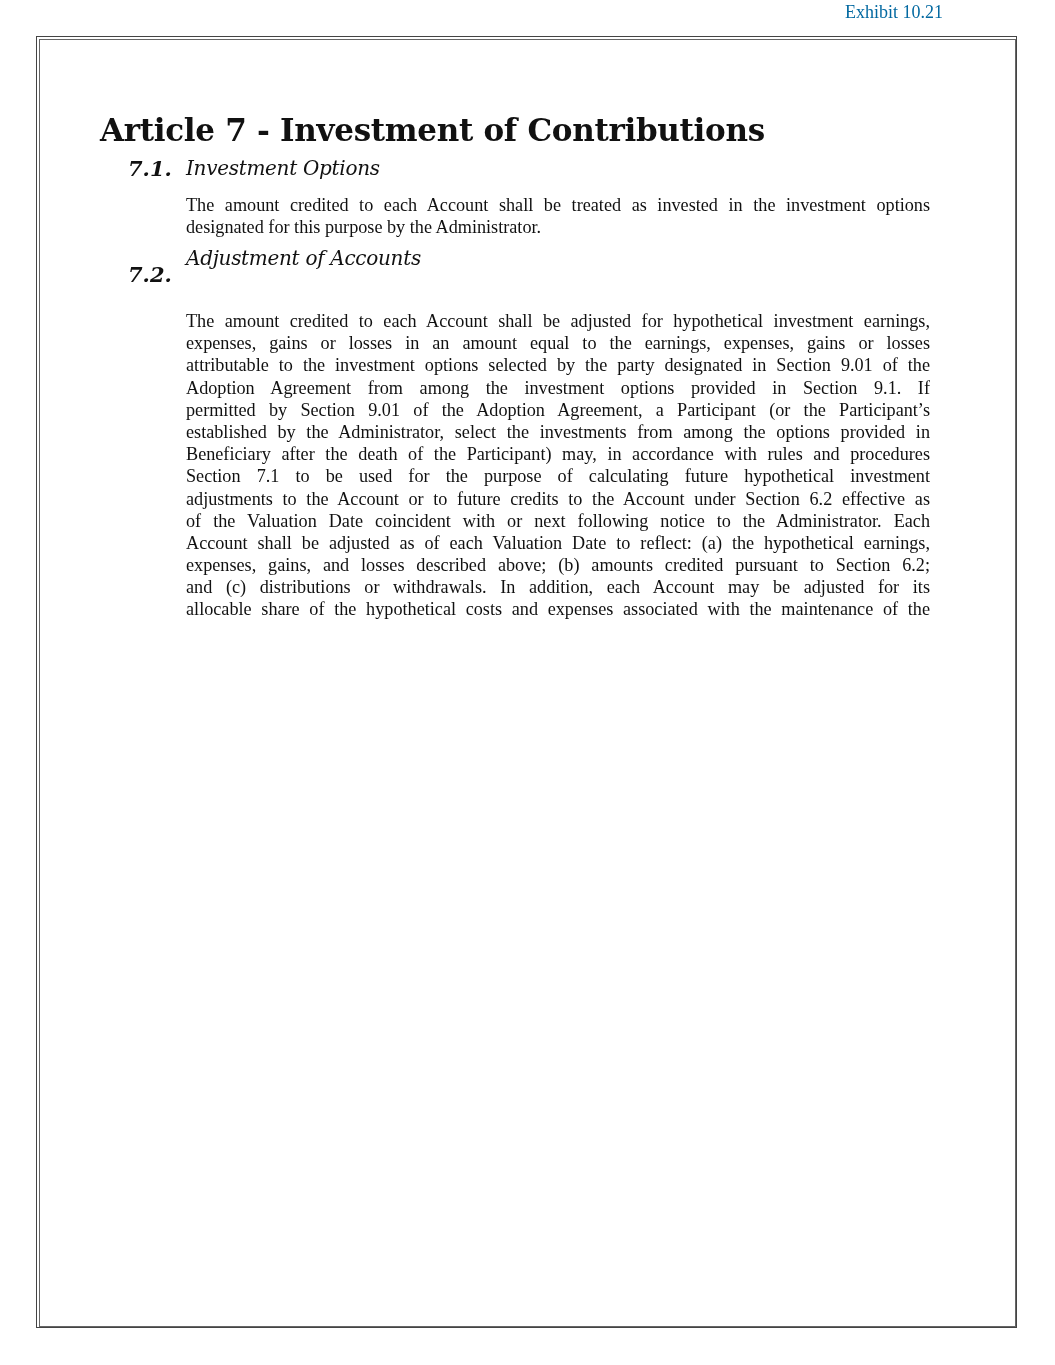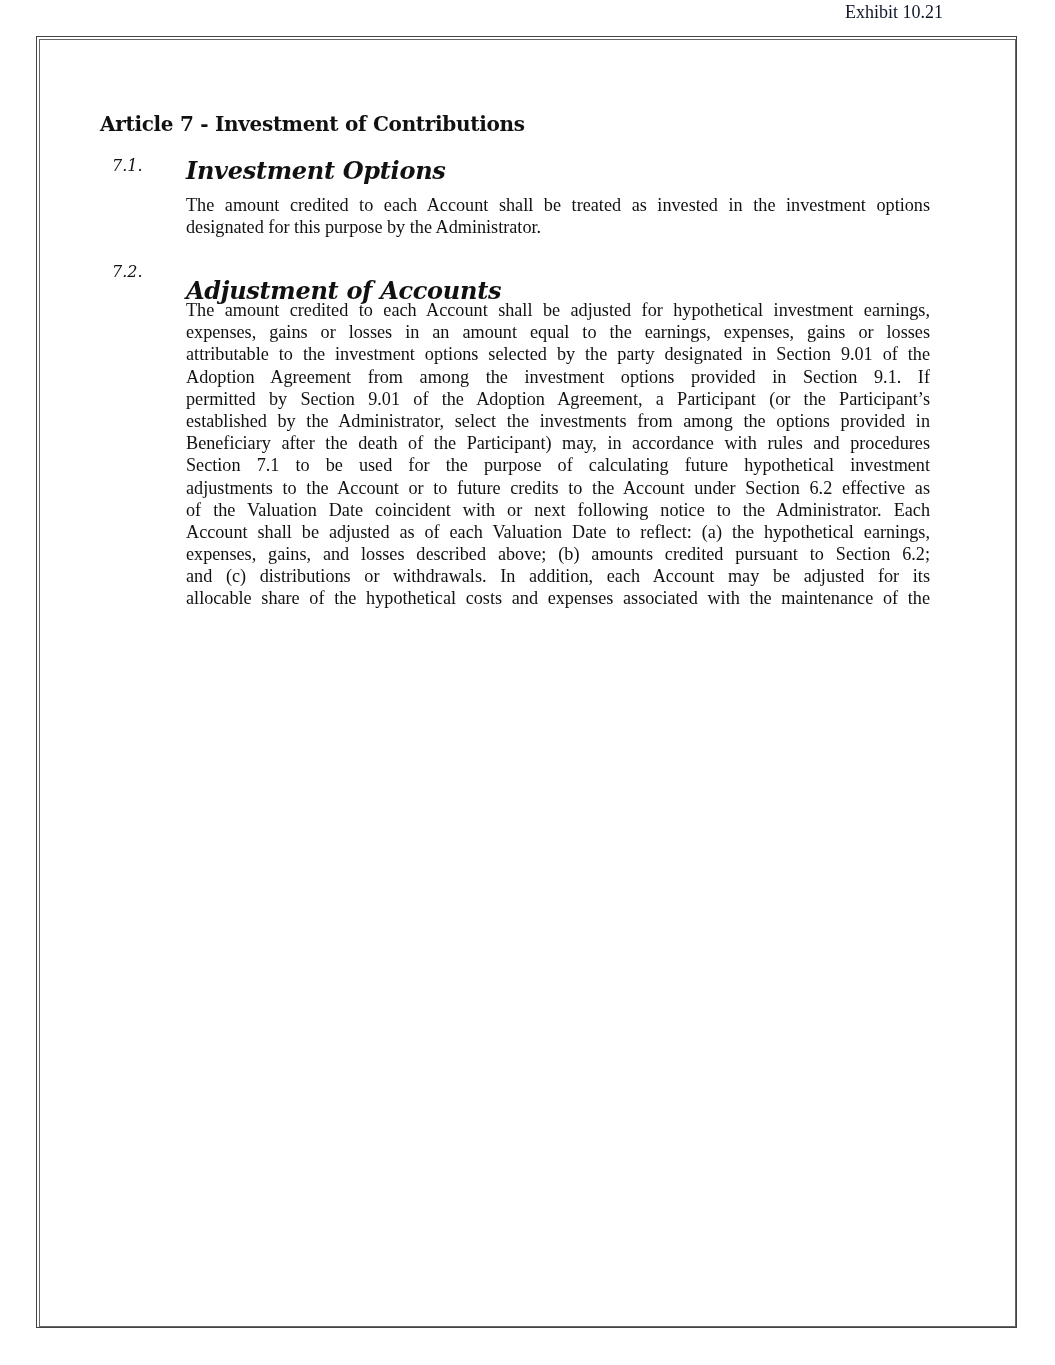--- a/index.html
+++ b/index.html
@@ -1,22 +1,22 @@
 <!DOCTYPE html>
 <html><head>
 <meta charset="utf-8">
 <style>
   html, body { margin:0; padding:0; background:#fff; }
   body { width:1055px; height:1365px; position:relative; font-family:"DejaVu Serif", "Liberation Serif", serif; color:#111; overflow:hidden; }
-  .exhibit { position:absolute; top:2px; right:112px; font-family:"Liberation Serif", serif; font-size:18px; color:#0f172a; }
+  .exhibit { position:absolute; top:2px; right:112px; font-family:"Liberation Serif", serif; font-size:18px; color:#0369a1; }
   .frame { position:absolute; left:36px; top:36px; width:979px; height:1290px; border:1px solid #444; }
   .frame-inner { position:absolute; left:39px; top:39px; width:975px; height:1286px; border:1px solid #666; }
-  .article-title { position:absolute; left:100px; top:112px; font-family:"DejaVu Serif", serif; font-weight:bold; font-size:20px; letter-spacing:-0.3px; }
-  .sec-num { position:absolute; left:112px; font-family:"DejaVu Serif", serif; font-weight:normal; font-style:italic; font-size:16px; }
-  .sec-title { position:absolute; left:186px; font-family:"DejaVu Serif", serif; font-weight:bold; font-style:italic; font-size:24px; letter-spacing:-0.3px; }
+  .article-title { position:absolute; left:100px; top:112px; font-family:"DejaVu Serif", serif; font-weight:bold; font-size:31px; letter-spacing:-0.3px; }
+  .sec-num { position:absolute; left:128px; font-family:"DejaVu Serif", serif; font-weight:bold; font-style:italic; font-size:21px; }
+  .sec-title { position:absolute; left:186px; font-family:"DejaVu Serif", serif; font-weight:normal; font-style:italic; font-size:20px; letter-spacing:-0.3px; }
   .para { position:absolute; left:186px; width:744px; font-family:Liberation Serif, serif; font-size:18.2px; }
   .line { height:22.2px; line-height:22.2px; text-align:justify; text-align-last:justify; white-space:nowrap; overflow:hidden; }
   .line.last { text-align-last:left; }
 </style>
 </head>
 <body>
 
 <div class="exhibit">Exhibit 10.21</div>
 
 <div class="frame"></div>
@@ -25,22 +25,22 @@
 <div class="article-title">Article 7 - Investment of Contributions</div>
 
 <div class="sec-num" style="top:156px;">7.1.</div>
 <div class="sec-title" style="top:156px;">Investment Options</div>
 <div class="para" style="top:194px;">
   <div class="line">The amount credited to each Account shall be treated as invested in the investment options</div>
   <div class="line last">designated for this purpose by the Administrator.</div>
 </div>
 
 <div class="sec-num" style="top:262px;">7.2.</div>
-<div class="sec-title" style="top:276px;">Adjustment of Accounts</div>
-<div class="para" style="top:299px;">
+<div class="sec-title" style="top:246px;">Adjustment of Accounts</div>
+<div class="para" style="top:310px;">
   <div class="line">The amount credited to each Account shall be adjusted for hypothetical investment earnings,</div>
   <div class="line">expenses, gains or losses in an amount equal to the earnings, expenses, gains or losses</div>
   <div class="line">attributable to the investment options selected by the party designated in Section 9.01 of the</div>
   <div class="line">Adoption Agreement from among the investment options provided in Section 9.1. If</div>
   <div class="line">permitted by Section 9.01 of the Adoption Agreement, a Participant (or the Participant’s</div>
   <div class="line">established by the Administrator, select the investments from among the options provided in</div>
   <div class="line">Beneficiary after the death of the Participant) may, in accordance with rules and procedures</div>
   <div class="line">Section 7.1 to be used for the purpose of calculating future hypothetical investment</div>
   <div class="line">adjustments to the Account or to future credits to the Account under Section 6.2 effective as</div>
   <div class="line">of the Valuation Date coincident with or next following notice to the Administrator. Each</div>

